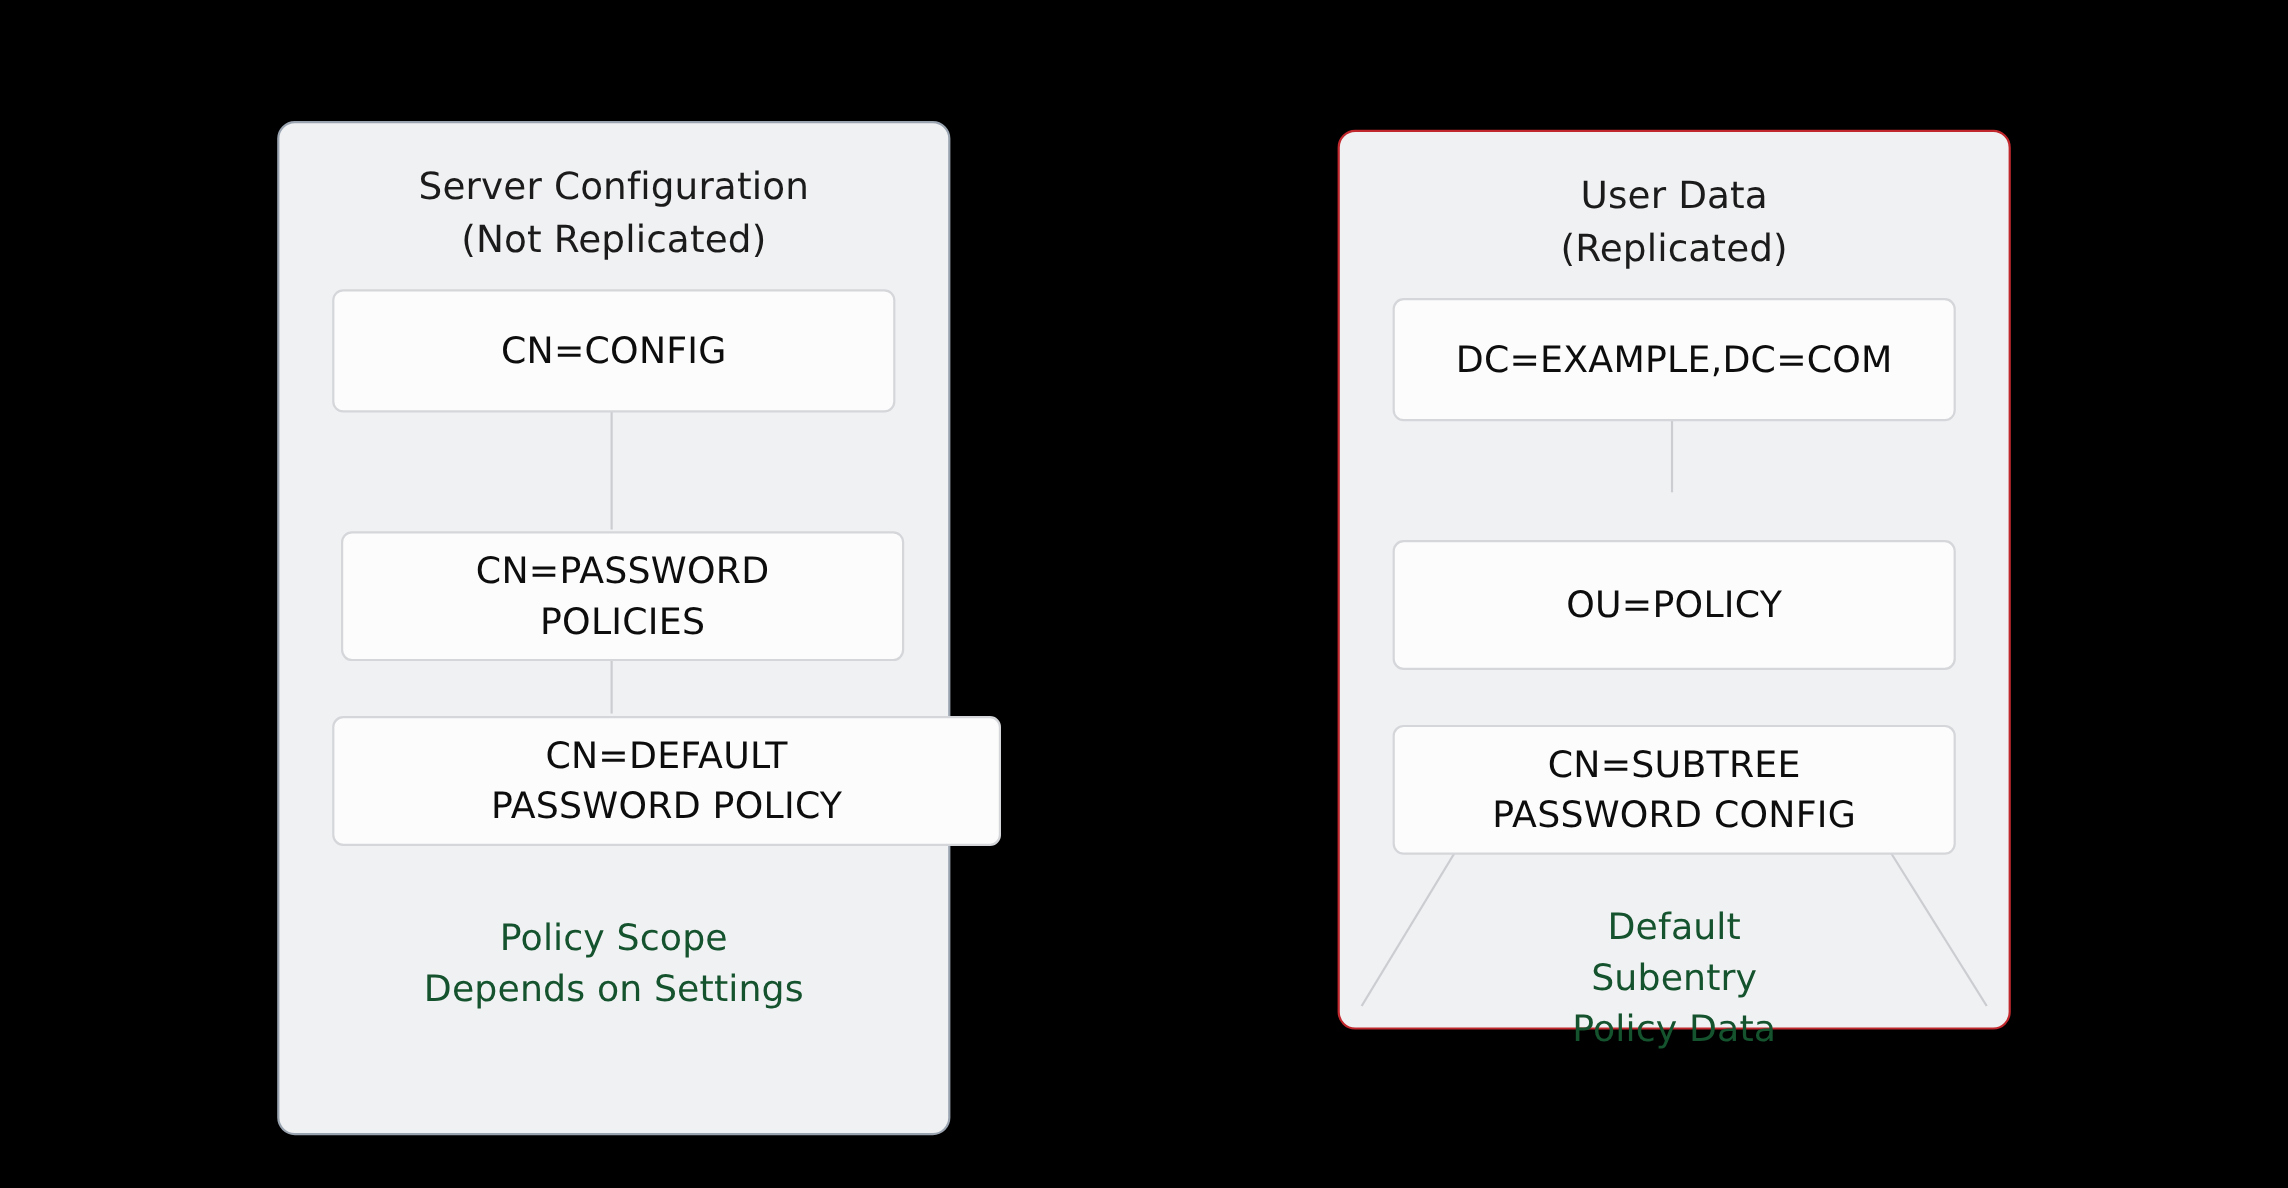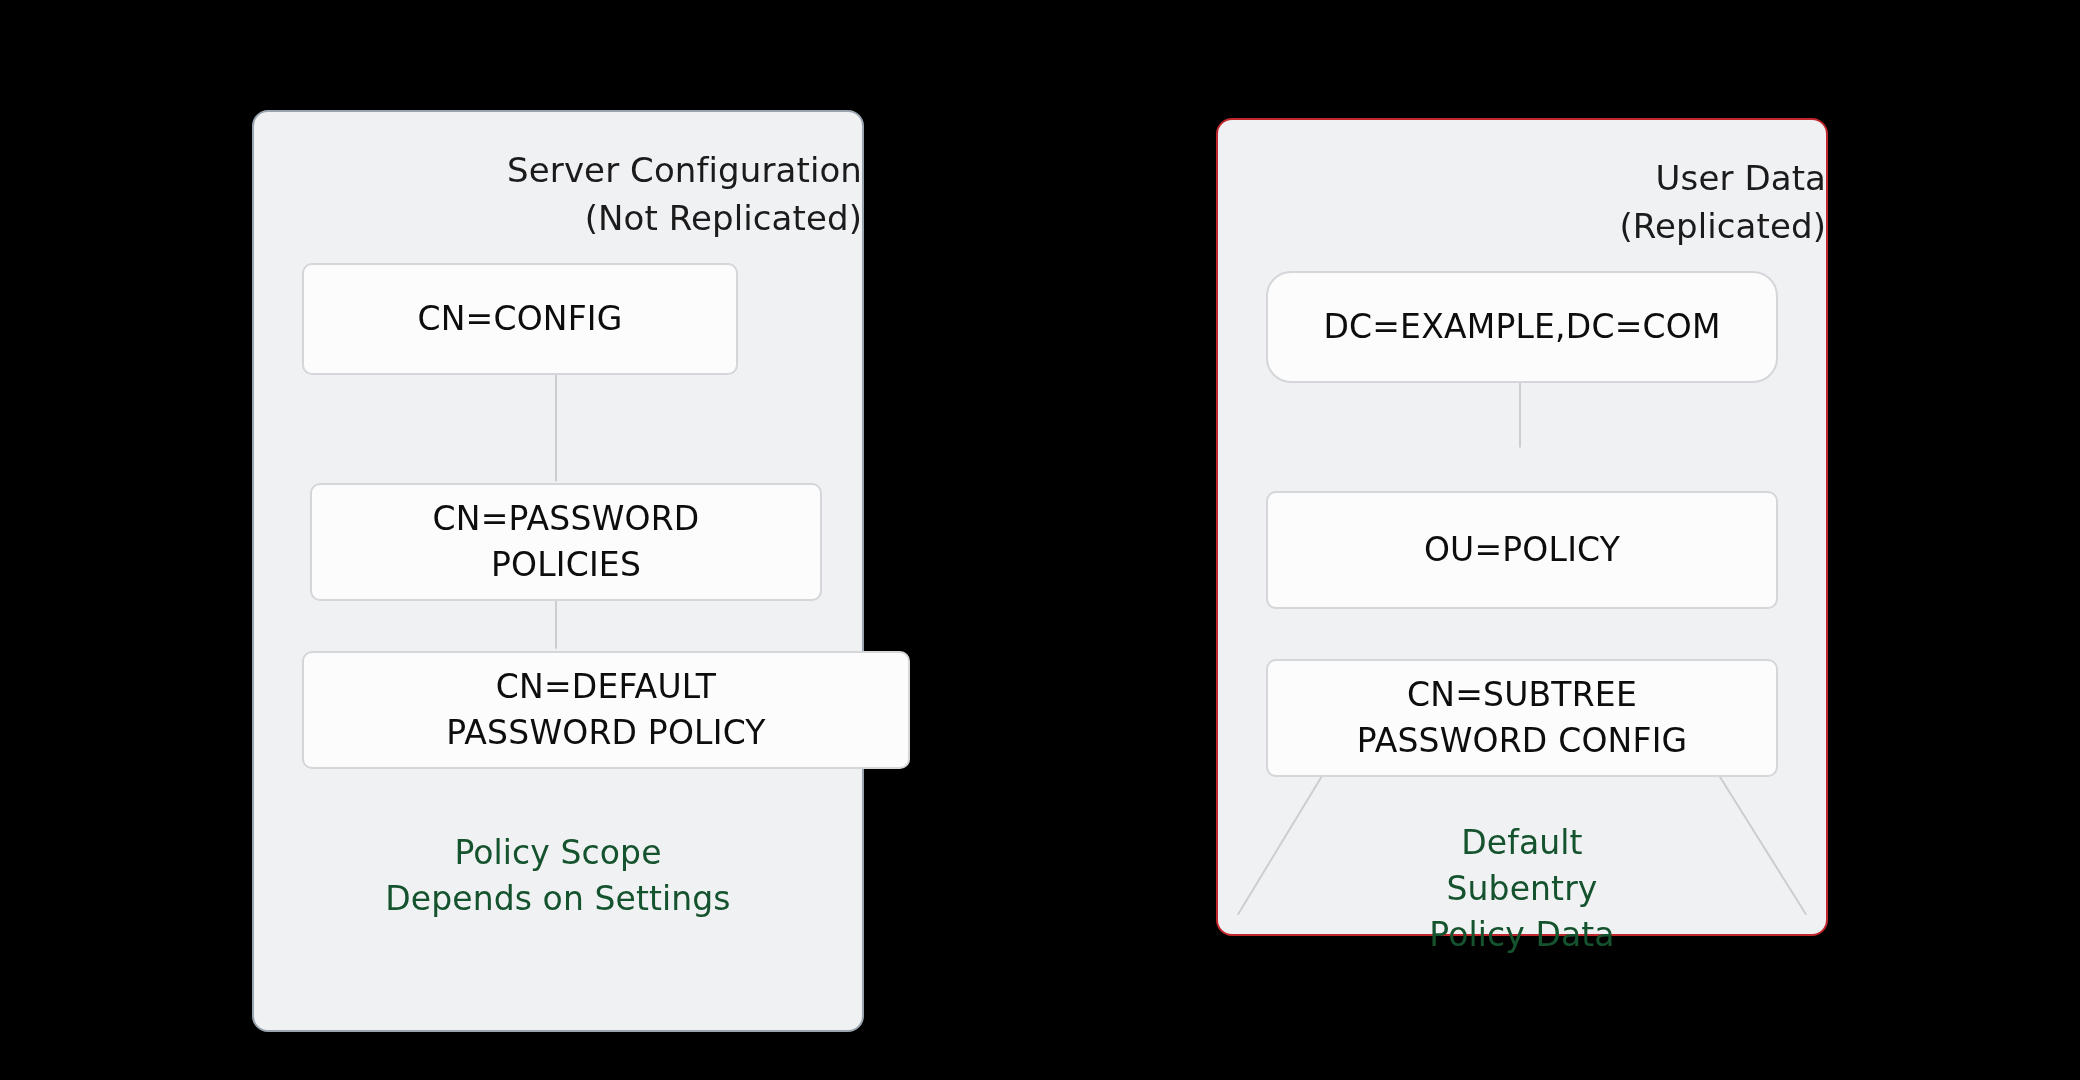--- a/index.html
+++ b/index.html
@@ -47,21 +47,21 @@
     width: 612px;
     height: 818px;
     border-color: #c0282d;
   }
 
   .panel-title {
     position: absolute;
     left: 0;
     right: 0;
     top: 34px;
-    text-align: right;
+    text-align: center;
     color: #1b1b1b;
     font-size: 34px;
     line-height: 48px;
     font-weight: 400;
     white-space: pre-line;
     letter-spacing: 0.1px;
   }
 
   .node {
     position: absolute;
@@ -74,26 +74,26 @@
     justify-content: center;
     text-align: center;
     color: #0d0d0d;
     font-size: 33px;
     line-height: 46px;
     white-space: pre-line;
     letter-spacing: 0.2px;
   }
 
   
-  #node-cn-config        { left: 48px; top: 151px; width: 436px; height: 112px; }
+  #node-cn-config        { left: 48px; top: 151px; width: 512px; height: 112px; }
   #node-cn-pwd-policies  { left: 56px; top: 371px; width: 512px; height: 118px; }
   #node-cn-default-pwd   { left: 48px; top: 539px; width: 608px; height: 118px; }
 
   
-  #node-dc-example       { left: 48px; top: 151px; width: 512px; height: 112px; border-radius: 25px; }
+  #node-dc-example       { left: 48px; top: 151px; width: 512px; height: 112px; }
   #node-ou-people        { left: 48px; top: 371px; width: 512px; height: 118px; }
   #node-cn-subtree-pwd   { left: 48px; top: 539px; width: 512px; height: 118px; }
 
   .footnote {
     position: absolute;
     left: 0;
     right: 0;
     text-align: center;
     color: #14532d;
     font-size: 33px;

